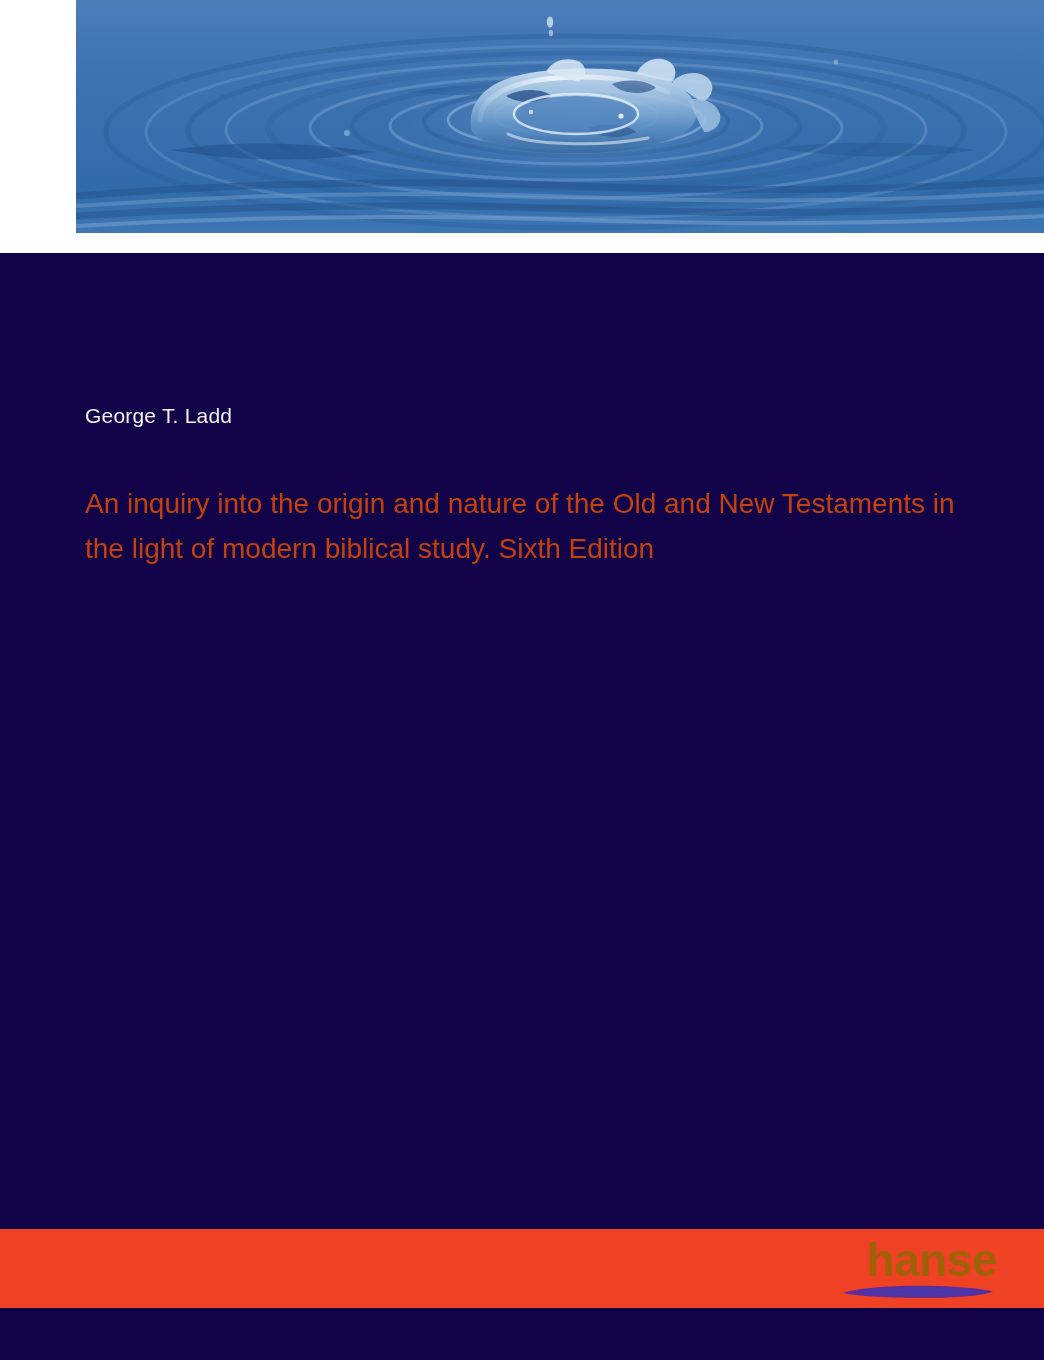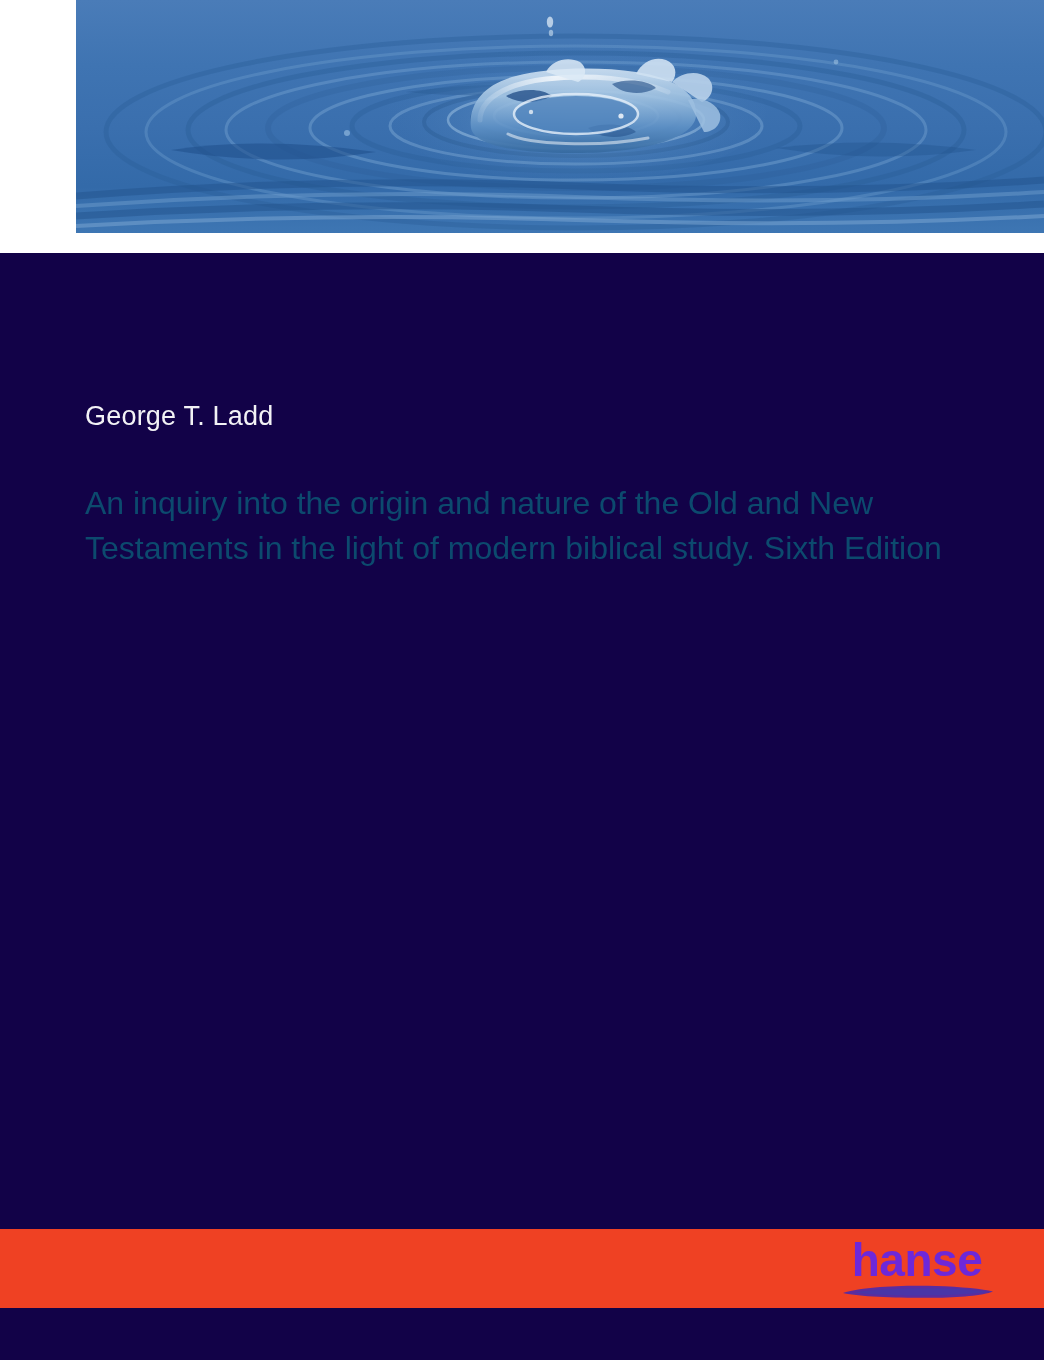--- a/index.html
+++ b/index.html
@@ -45,38 +45,38 @@
 
   
   .text-block {
     position: absolute;
     left: 85px;
     top: 399px;
     width: 890px;
   }
   .author-name {
     color: #f2f2f5;
-    font-size: 27px;
+    font-size: 21px;
     line-height: 34px;
     font-weight: 400;
     letter-spacing: 0.2px;
     white-space: nowrap;
   }
   .book-title {
     color: #ffffff;
     font-size: 48px;
     line-height: 58px;
     font-weight: 700;
     letter-spacing: 0.1px;
     margin-top: 52px;
     white-space: nowrap;
   }
   .book-subtitle {
-    color: #0c4a6e;
-    font-size: 32px;
+    color: #c2410c;
+    font-size: 28px;
     line-height: 45px;
     font-weight: 400;
     margin-top: 48px;
     max-width: 880px;
   }
 
   
   .publisher-band {
     position: absolute;
     left: 0;
@@ -93,23 +93,23 @@
     height: 70px;
   }
   .logo-wordmark {
     position: absolute;
     left: 0;
     top: 0;
     width: 160px;
     font-size: 46px;
     line-height: 52px;
     font-weight: 700;
-    color: #6d28d9;
+    color: #a16207;
     letter-spacing: -0.5px;
-    text-align: center;
+    text-align: right;
   }
   .logo-swoosh {
     position: absolute;
     left: 4px;
     top: 50px;
     width: 154px;
     height: 16px;
   }
   .logo-swoosh svg { display: block; width: 100%; height: 100%; }
 

